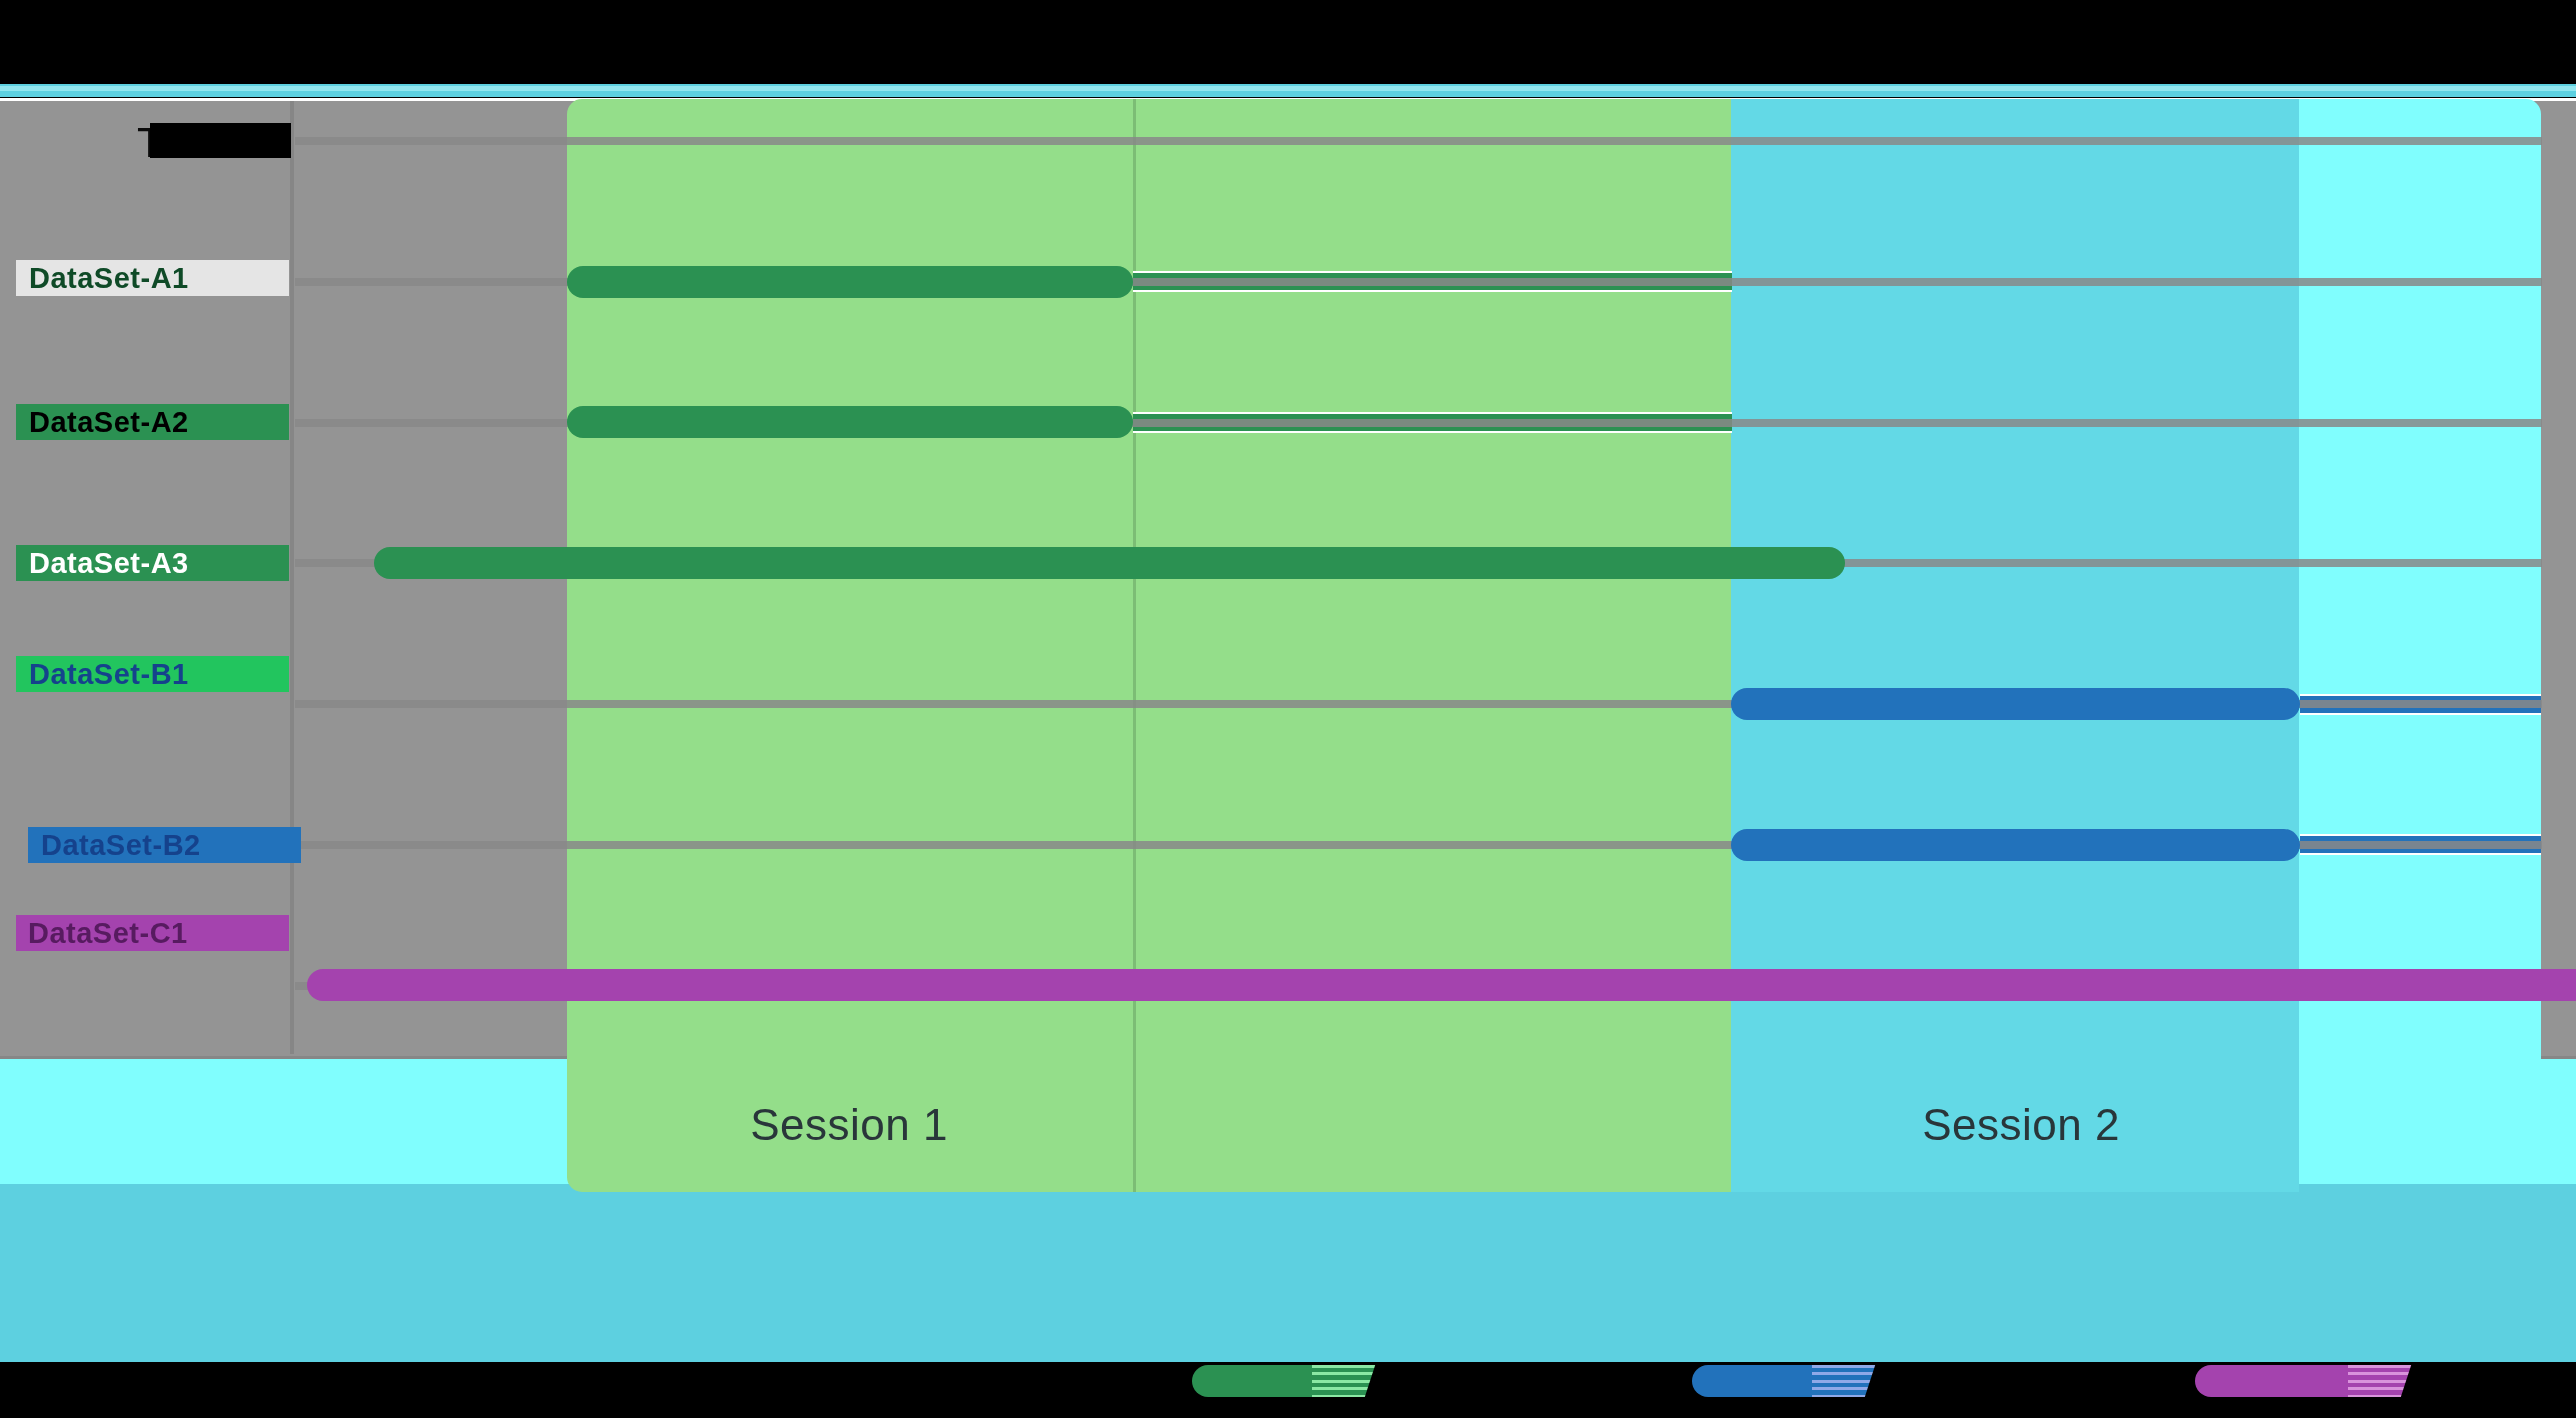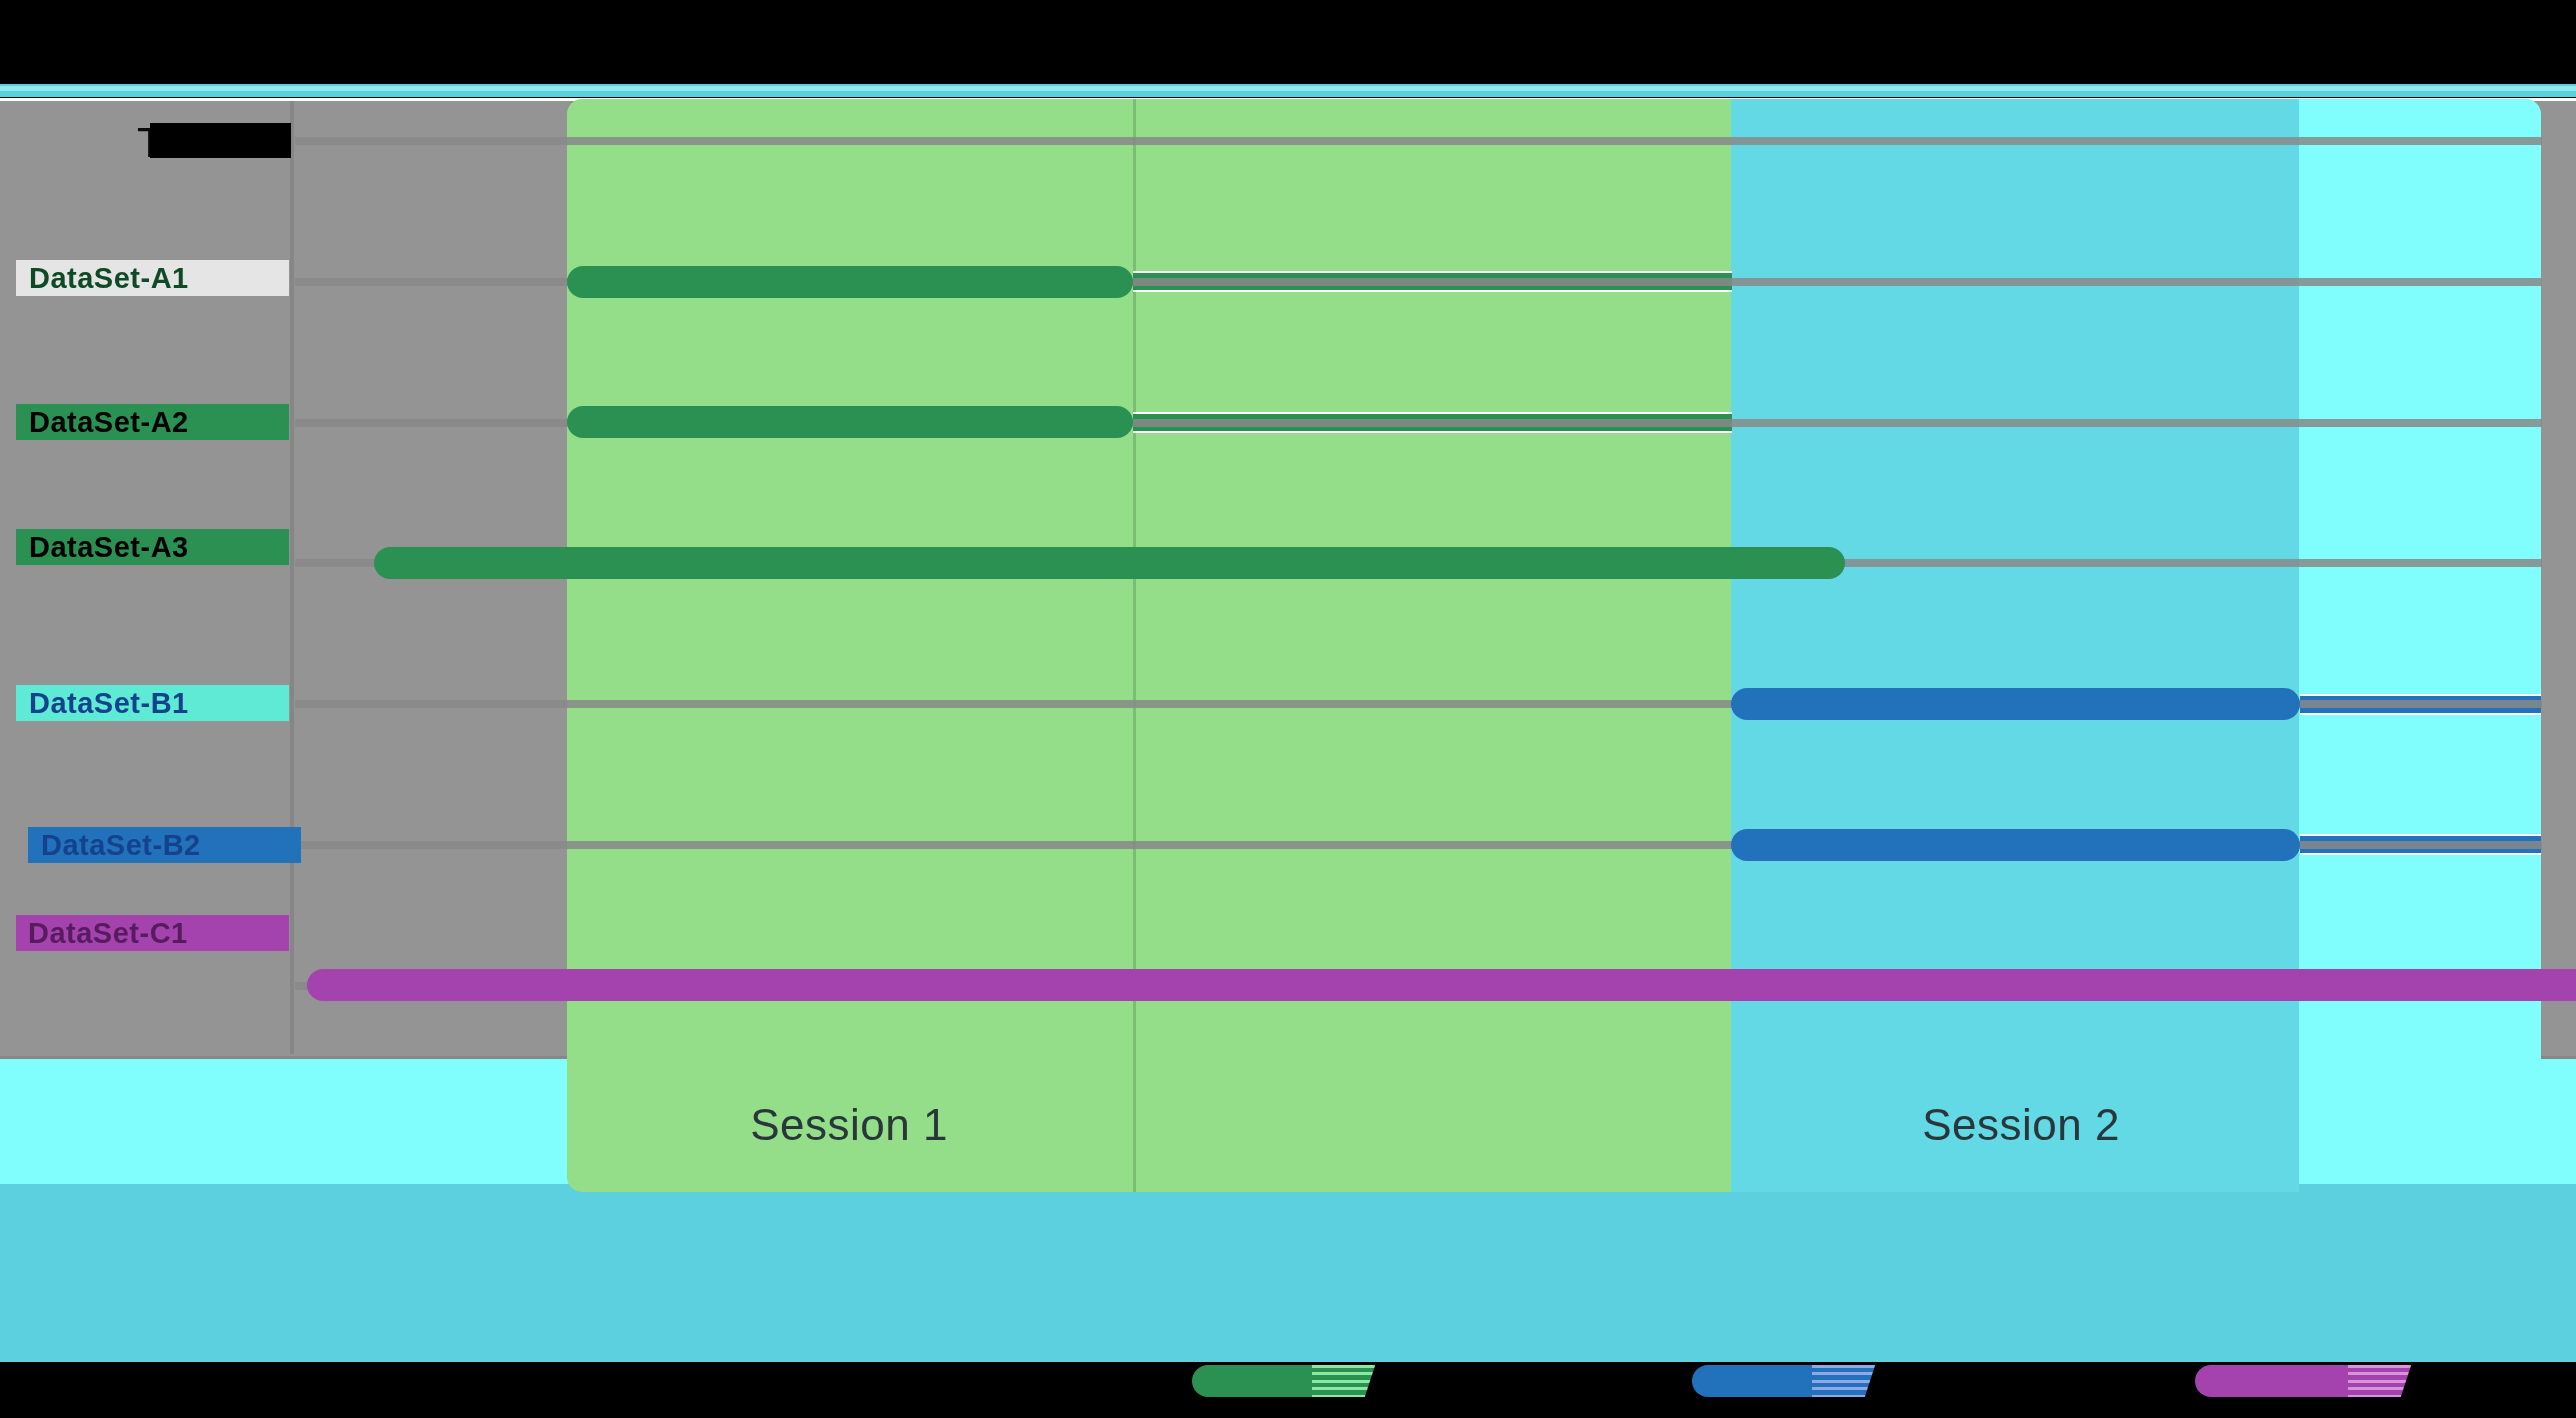--- a/index.html
+++ b/index.html
@@ -87,22 +87,22 @@
       <div class="abs task-bar" style="left: 567px; width: 566px; top: 266px; background: rgb(43, 145, 82);"></div>
       <div class="abs task-bar" style="left: 567px; width: 566px; top: 406px; background: rgb(43, 145, 82);"></div>
       <div class="abs task-bar" style="left: 374px; width: 1471px; top: 547px; background: rgb(43, 145, 82);"></div>
       <div class="abs task-bar" style="left: 1731px; width: 569px; top: 688px; background: rgb(34, 114, 187);"></div>
       <div class="abs task-bar" style="left: 1731px; width: 569px; top: 829px; background: rgb(34, 114, 187);"></div>
       <div class="abs task-bar flat-right" style="left: 307px; width: 2269px; top: 969px; background: rgb(164, 67, 174);"></div>
     </div>
   <div class="abs" id="row-labels-layer" style="left:0;top:0;">
       <div class="abs row-label" style="top: 260px; background: #e5e5e5; color: rgb(15, 74, 39);">DataSet-A1</div>
       <div class="abs row-label" style="top: 404px; background: rgb(43, 145, 82); color: #000000;">DataSet-A2</div>
-      <div class="abs row-label" style="top: 529px; background: rgb(43, 145, 82); color: #000000;">DataSet-A3</div>
-      <div class="abs row-label" style="top: 685px; background: #5eead4; color: rgb(21, 66, 140);">DataSet-B1</div>
+      <div class="abs row-label" style="top: 545px; background: rgb(43, 145, 82); color: #ffffff;">DataSet-A3</div>
+      <div class="abs row-label" style="top: 656px; background: #22c55e; color: rgb(21, 66, 140);">DataSet-B1</div>
       <div class="abs row-label" style="top: 827px; background: rgb(34, 114, 187); color: rgb(21, 66, 140); margin-left: 12px;">DataSet-B2</div>
       <div class="abs row-label" style="top: 915px; background: rgb(164, 67, 174); color: rgb(87, 27, 96); padding-left: 12px;">DataSet-C1</div>
     </div>
 
   <div class="abs" id="task-header-text" style="color: rgb(11, 11, 11);">T</div>
   <div class="abs" id="task-header-redaction"></div>
 
   <div class="abs" id="legend-layer" style="left:0;top:0;">
       <div class="abs legend-pill" style="left: 1192px; width: 208px; background: rgb(43, 145, 82);">
         <div class="legend-stripes" style="background: repeating-linear-gradient(rgb(139, 232, 164) 0px, rgb(139, 232, 164) 2.8px, transparent 2.8px, transparent 7.5px);"></div>

